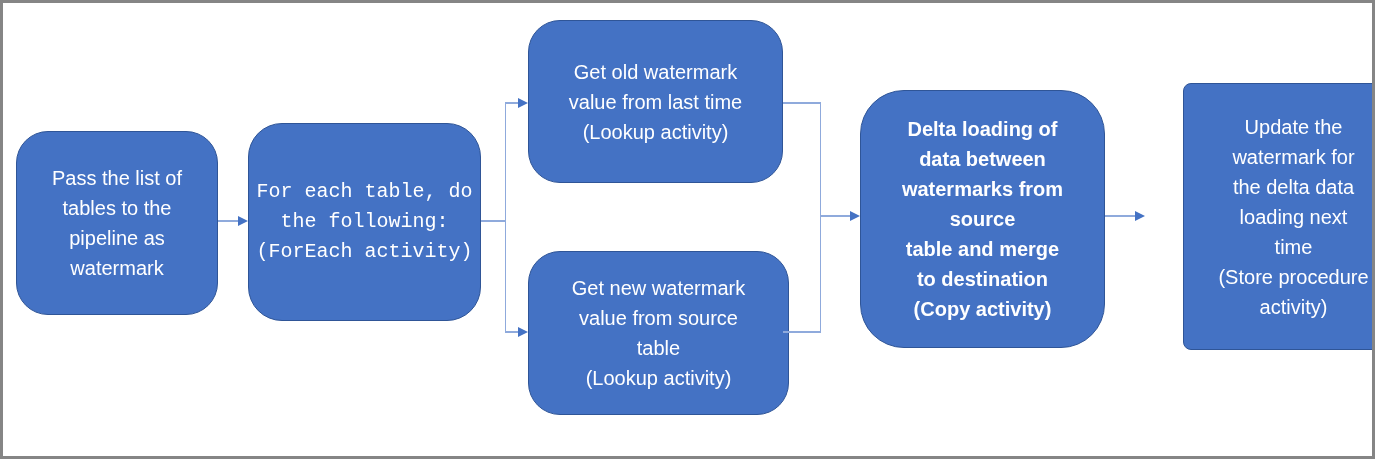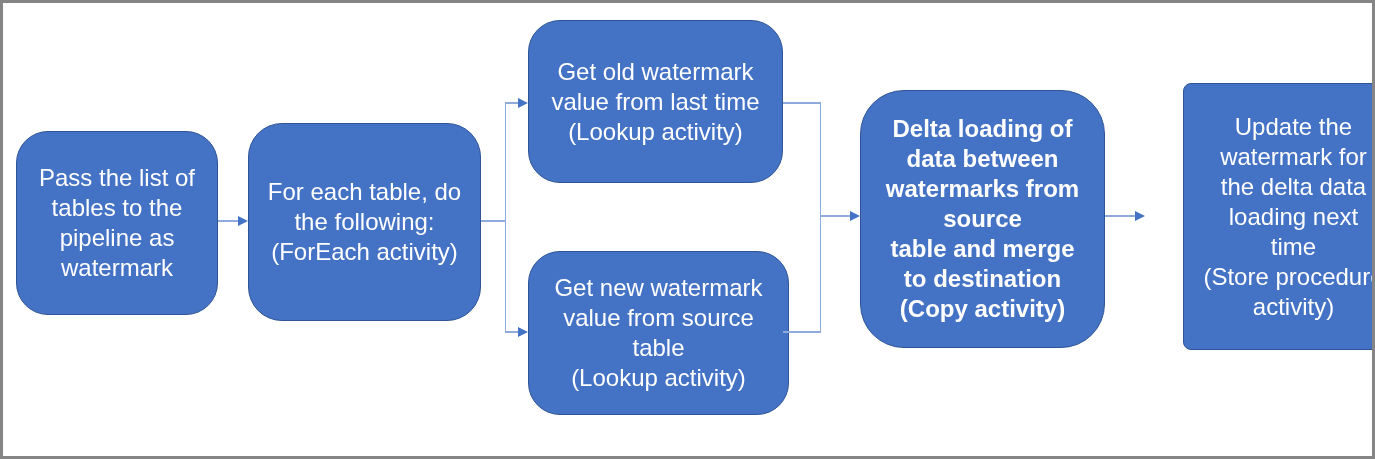--- a/index.html
+++ b/index.html
@@ -23,21 +23,21 @@
     background: var(--box-fill, #4472c4);
     border: 1.5px solid var(--box-border, #2f5597);
     display: flex;
     align-items: center;
     justify-content: center;
     text-align: center;
   }
   .node-text {
     white-space: pre-line;
     color: var(--text, #ffffff);
-    font-size: 24px;
+    font-size: 20px;
     line-height: 30px;
     width: 100%;
     padding: 0 4px;
   }
   .h-line {
     position: absolute;
     height: 1.5px;
     background: var(--connector, #8faadc);
   }
   .v-line {
@@ -59,21 +59,21 @@
 
 <div class="frame">
 
   <div class="node" style="left:13px; top:128px; width:202px; height:184px; border-radius:32px;">
     <div class="node-text">Pass the list of
 tables to the
 pipeline as
 watermark</div>
   </div>
 
-  <div class="node" style="left:245px; top:120px; width:233px; height:198px; border-radius:34px;">
+  <div class="node" style="left:245px; top:120px; width:233px; height:198px; border-radius:34px;font-family:Liberation Mono, monospace;">
     <div class="node-text">For each table, do
 the following:
 (ForEach activity)</div>
   </div>
 
   <div class="node" style="left:525px; top:17px; width:255px; height:163px; border-radius:32px;">
     <div class="node-text">Get old watermark
 value from last time
 (Lookup activity)</div>
   </div>

